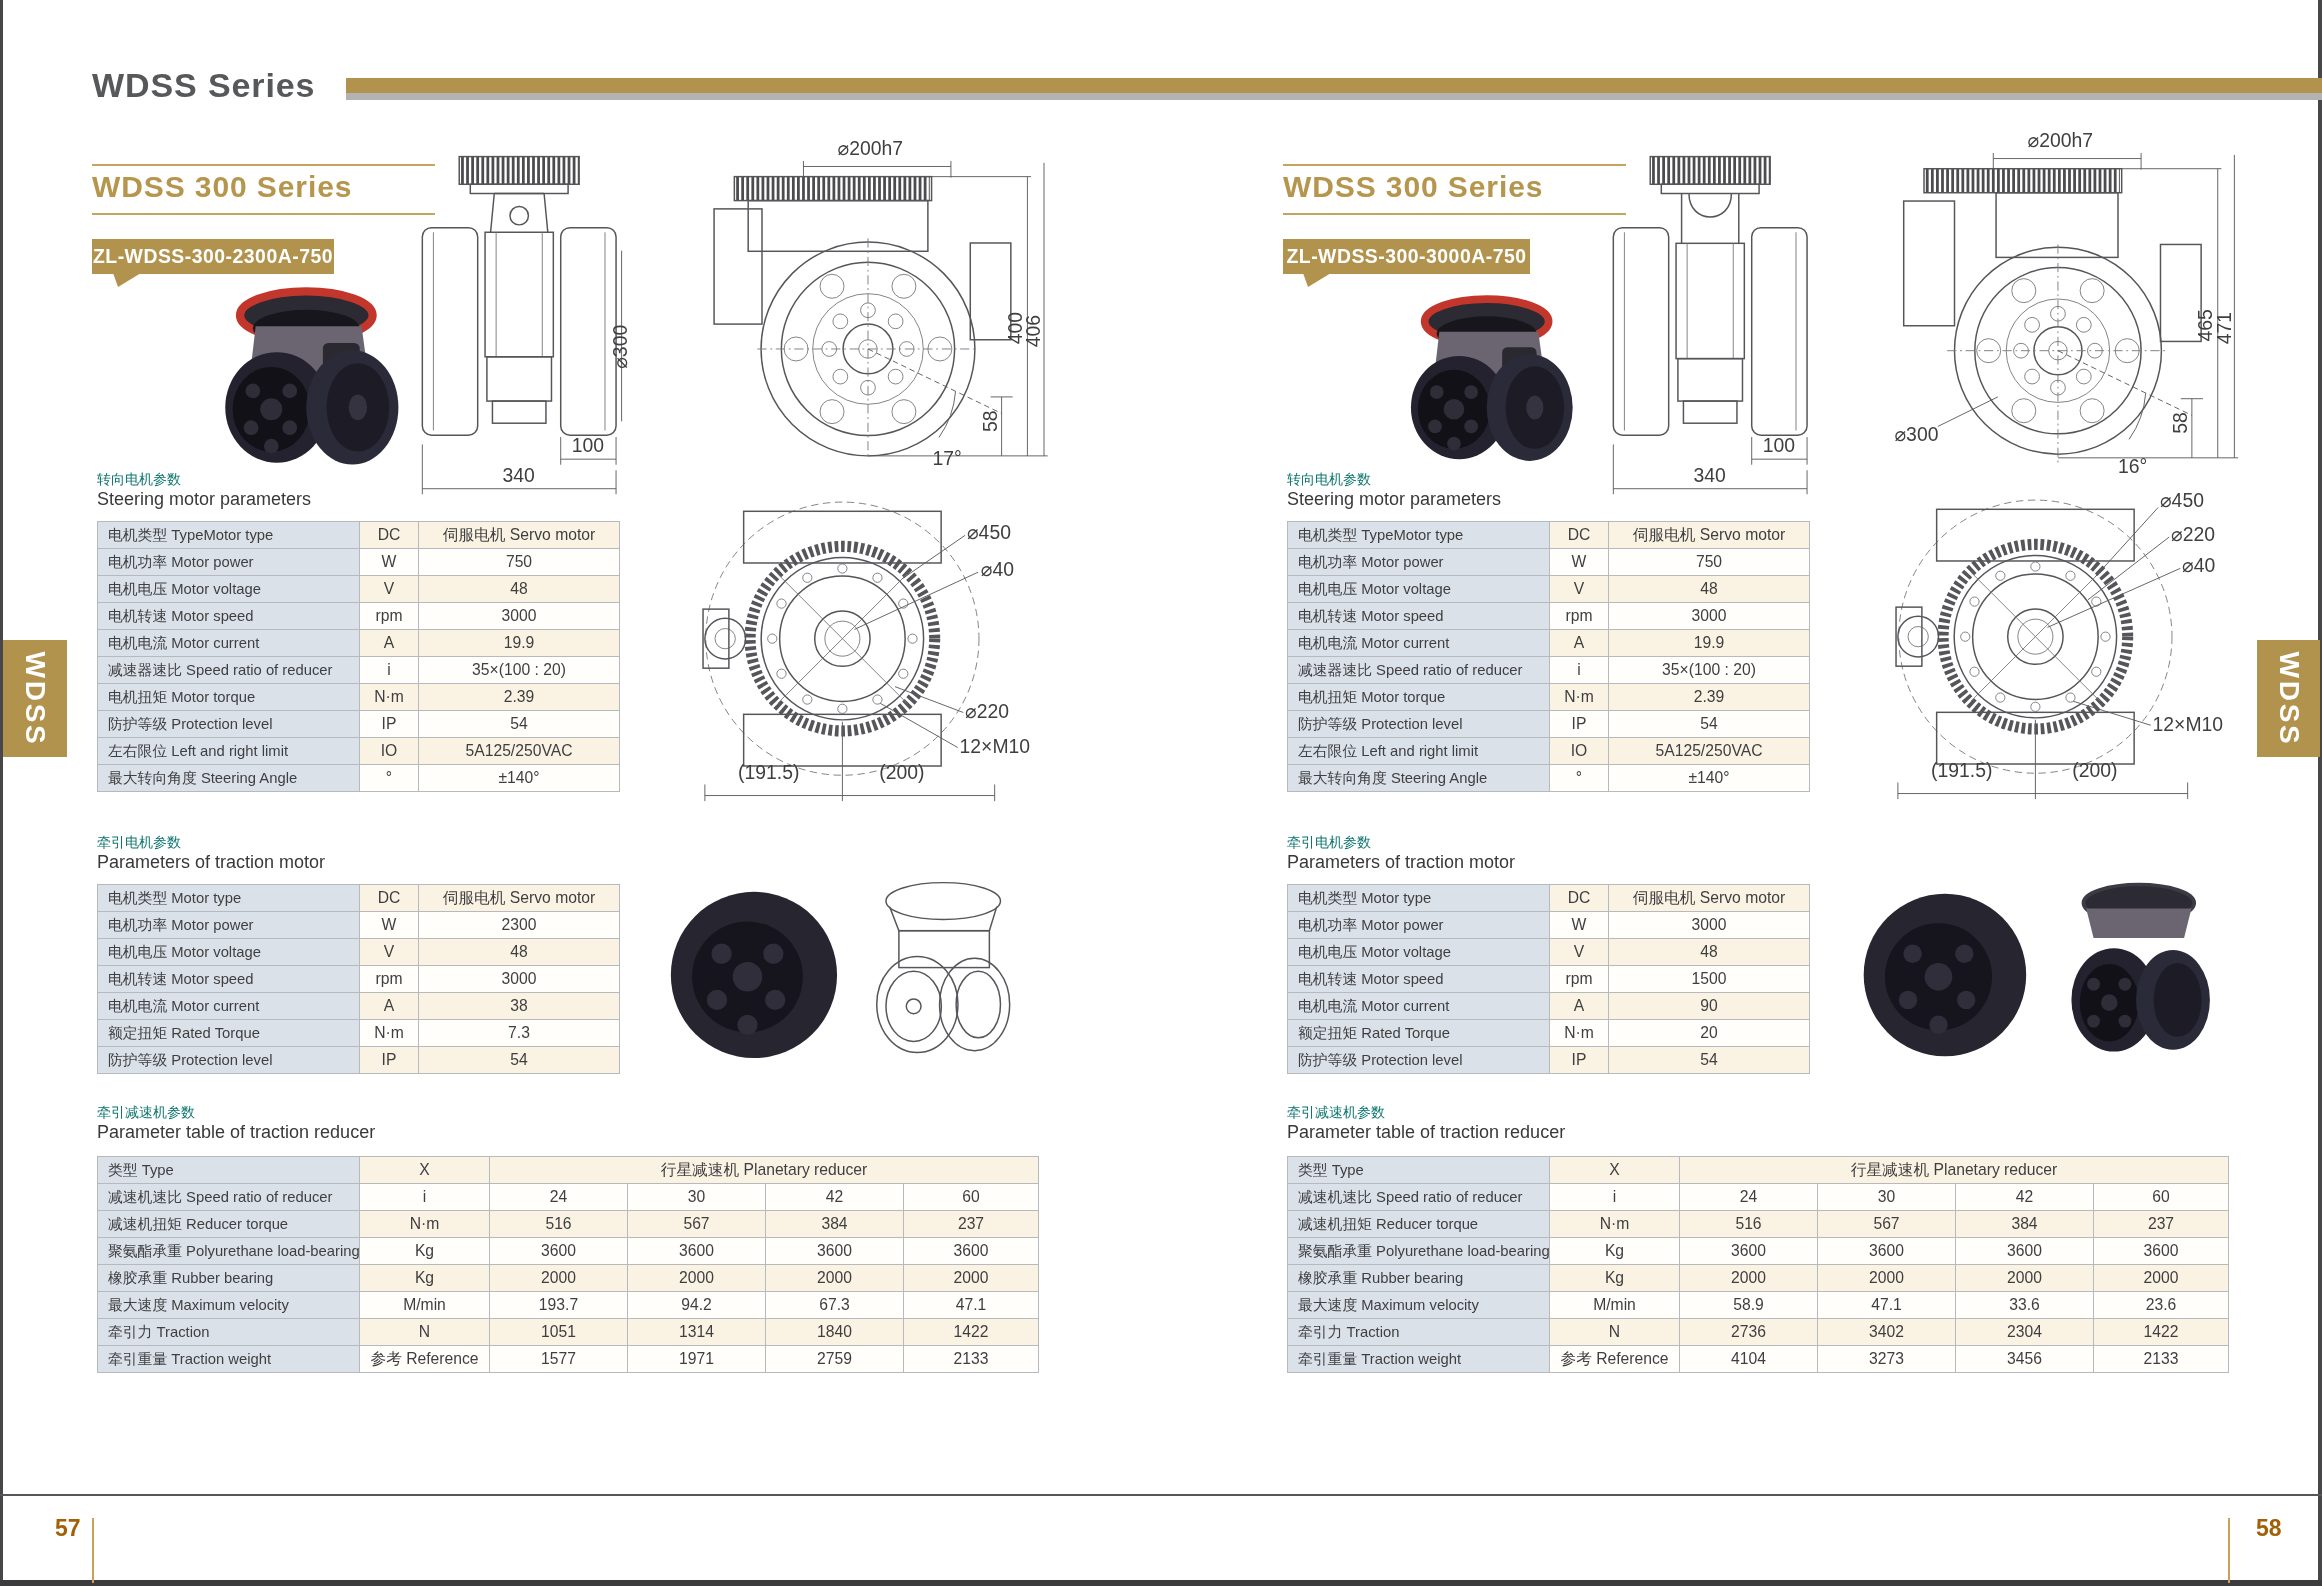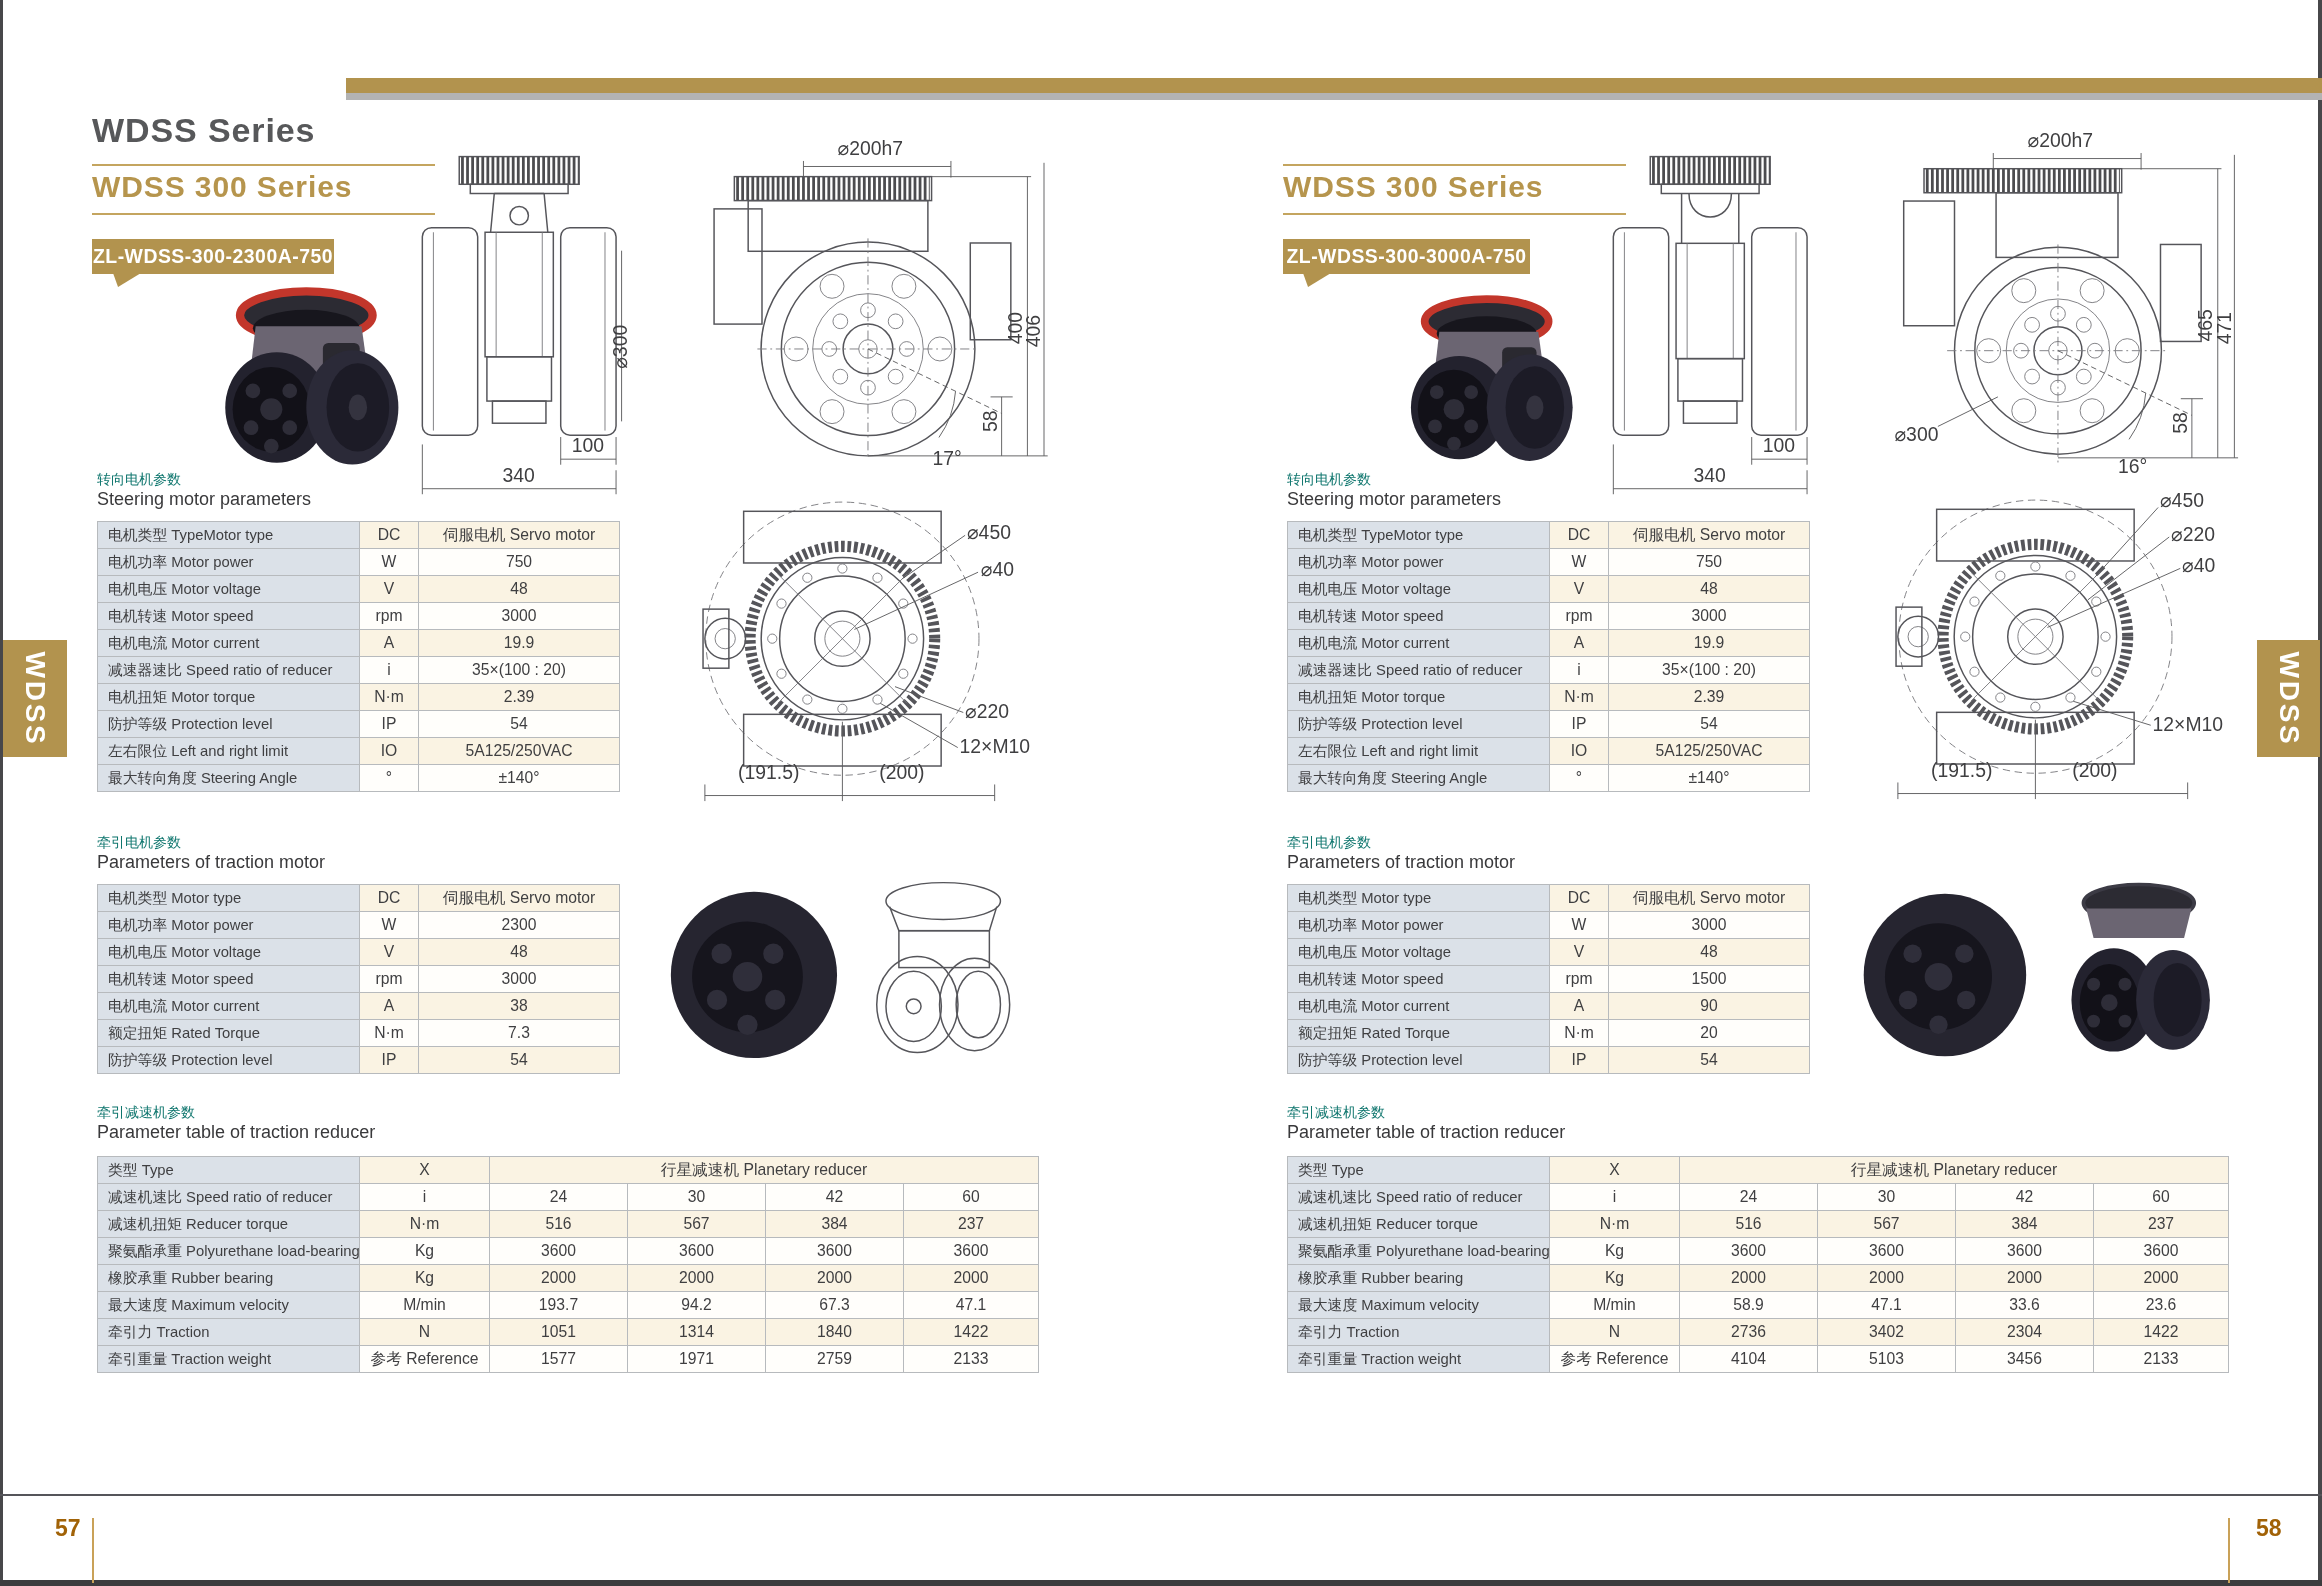--- a/index.html
+++ b/index.html
@@ -53,21 +53,21 @@
 </head>
 <body>
 
 <div id="canvas">
 
   <div class="abs edge-left"></div>
   <div class="abs edge-right"></div>
   <div class="abs edge-bottom"></div>
   <div class="abs rule-footer"></div>
 
-  <div class="abs series-title" style="left:92px;top:66px;margin-top:45px;">WDSS Series</div>
+  <div class="abs series-title" style="left:92px;top:66px;">WDSS Series</div>
   <div class="abs bar-gold" style="left:346px;top:78px;width:1976px;height:14.8px;"></div>
   <div class="abs bar-gray" style="left:346px;top:93px;width:1976px;height:7.4px;"></div>
 
   <div class="abs thin-gold" style="left:92px;top:164px;width:343px;"></div>
   <div class="abs sec-head" style="left:92px;top:170px;">WDSS 300 Series</div>
   <div class="abs thin-gold" style="left:92px;top:213px;width:343px;"></div>
   <div class="abs badge" style="left:92px;top:239px;width:242px;height:35px;">ZL-WDSS-300-2300A-750</div>
   <div class="abs badge-tail" style="left:113px;top:273px;"></div>
 
   <svg class="abs" style="left:205px;top:269px;" width="198" height="205" viewBox="0 0 215 222">
@@ -759,21 +759,21 @@
         <td class="unit band">N</td>
         <td class="val band">2736</td>
         <td class="val band">3402</td>
         <td class="val band">2304</td>
         <td class="val band">1422</td>
       </tr>
         <tr>
         <td class="lbl">牵引重量 Traction weight</td>
         <td class="unit band">参考 Reference</td>
         <td class="val band">4104</td>
-        <td class="val band">5103</td>
+        <td class="val band">3273</td>
         <td class="val band">3456</td>
         <td class="val band">2133</td>
       </tr>
       </tbody>
   </table>
 
   <div class="abs vtab" style="left:2.8px;top:640px;width:64px;height:117px;">
     <span class="t">WDSS</span>
   </div>
   <div class="abs vtab" style="left:2257px;top:640px;width:63px;height:117px;">

